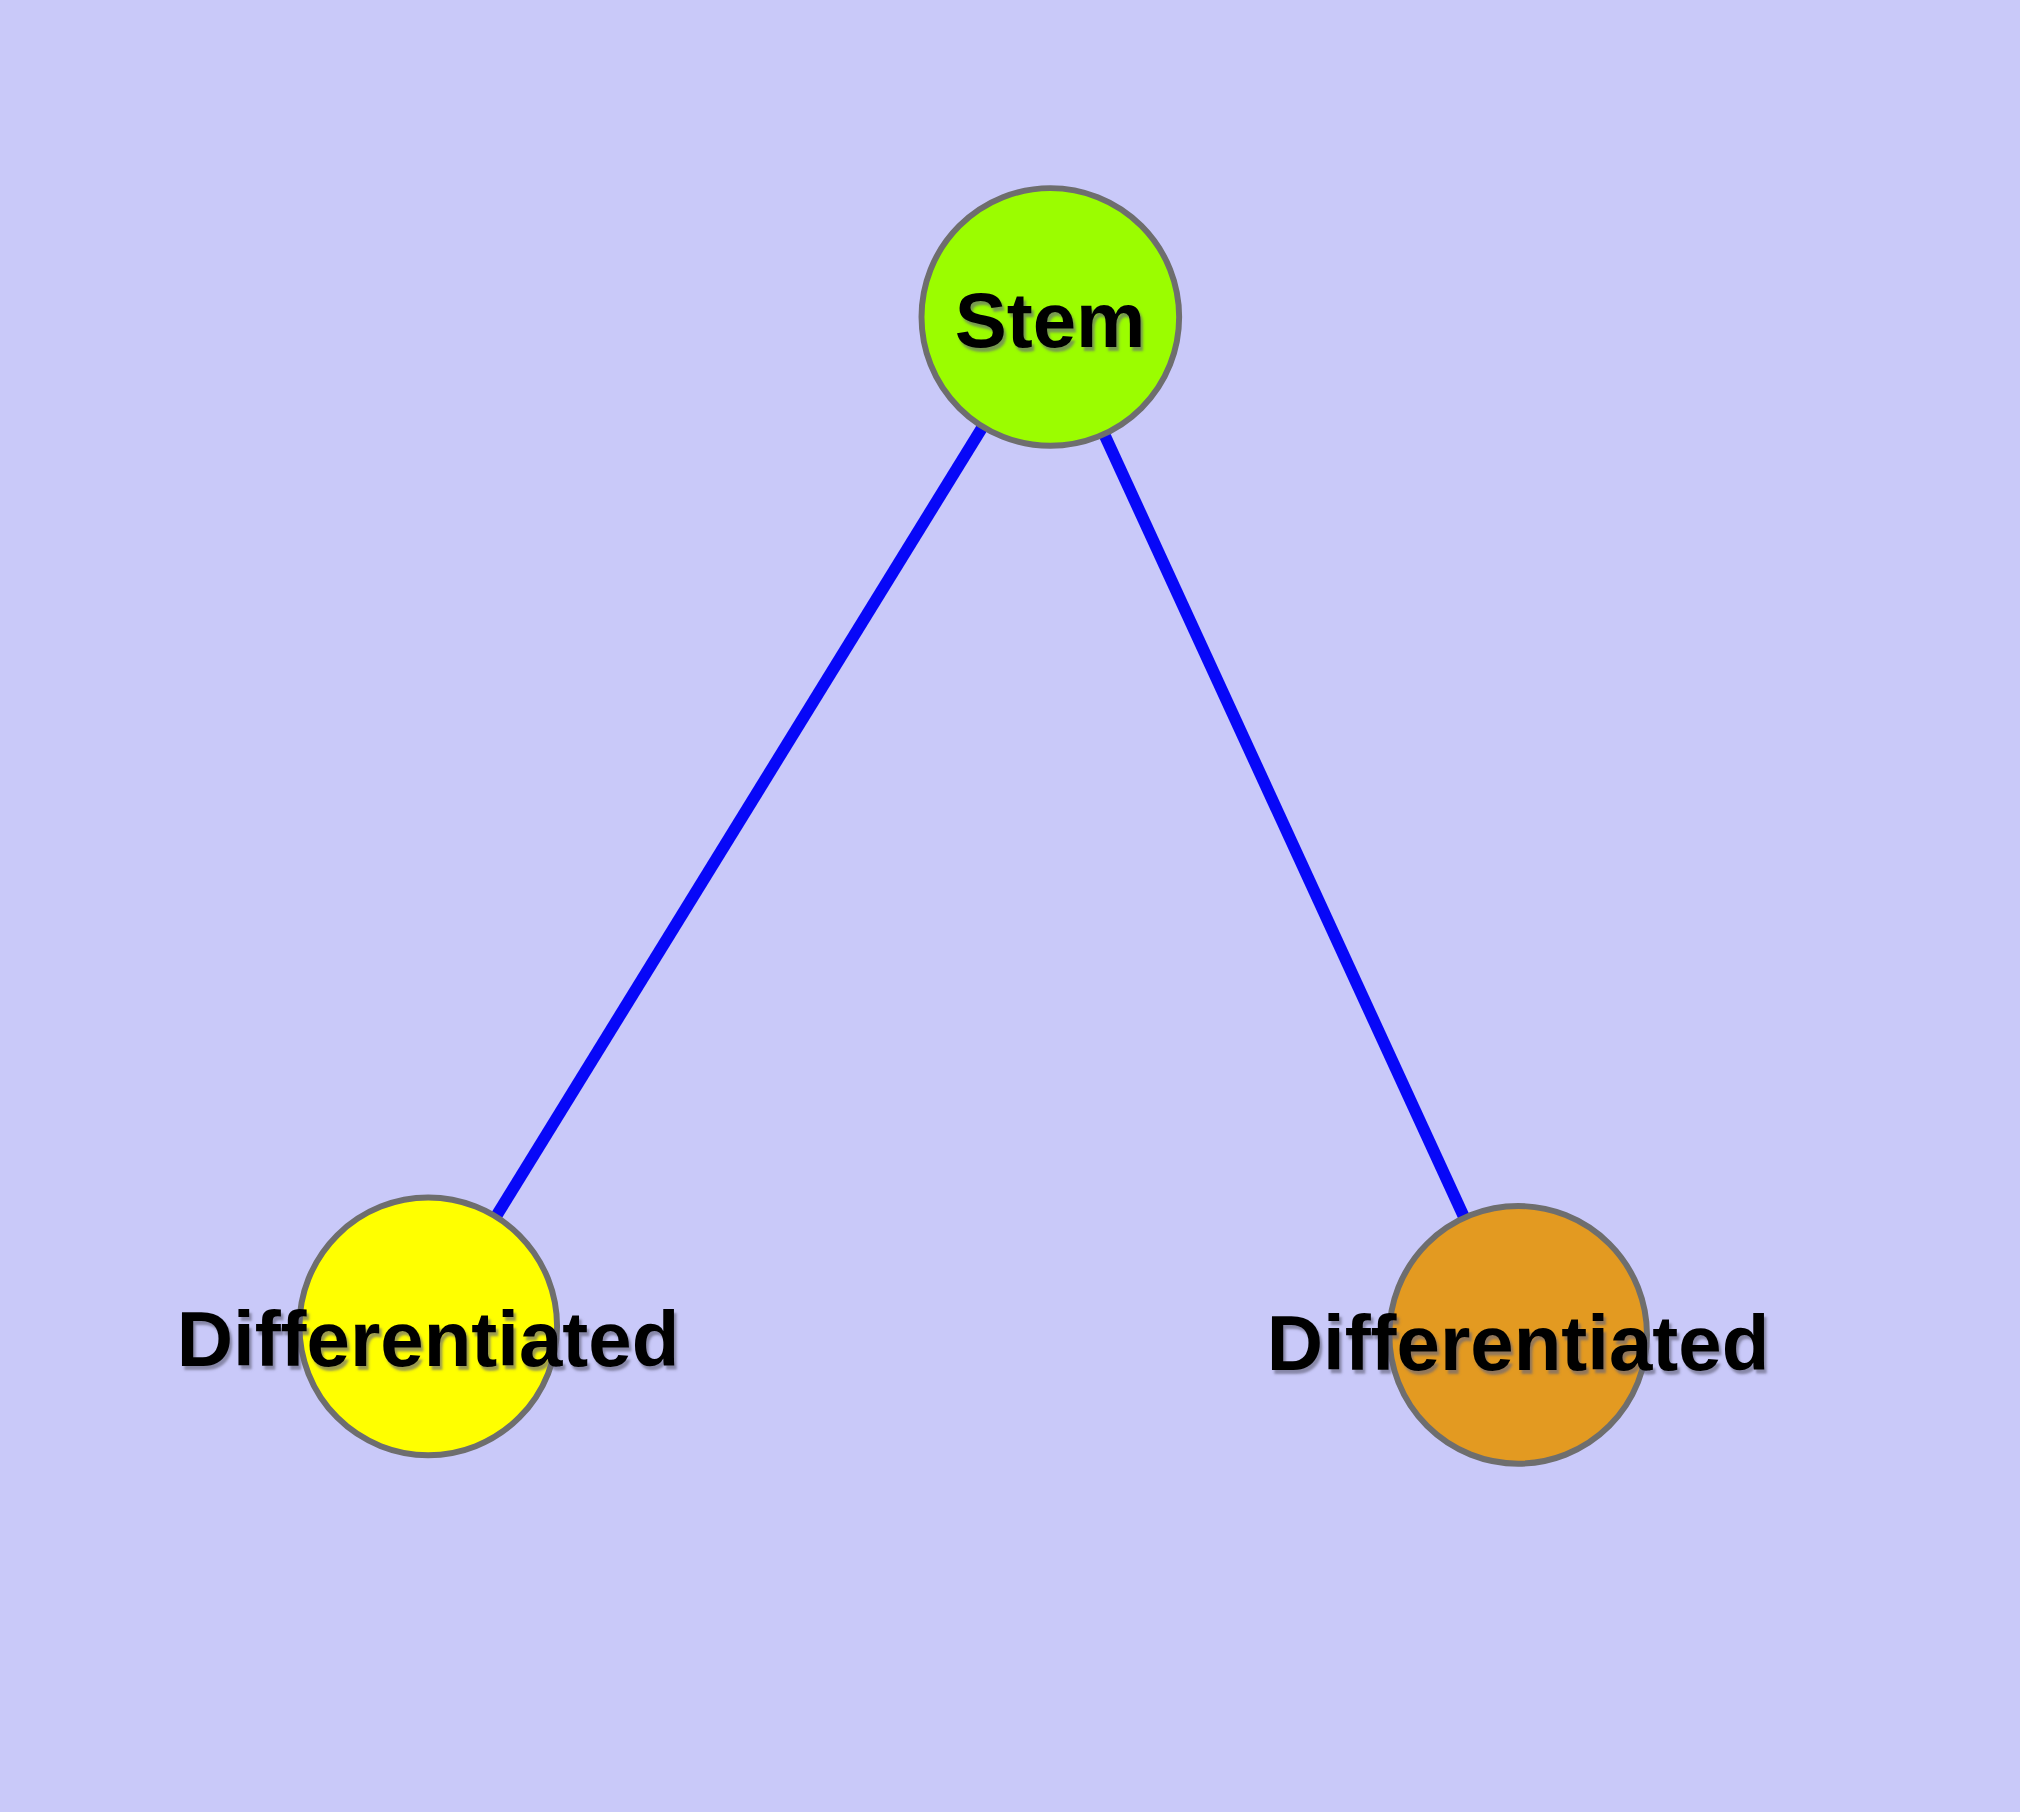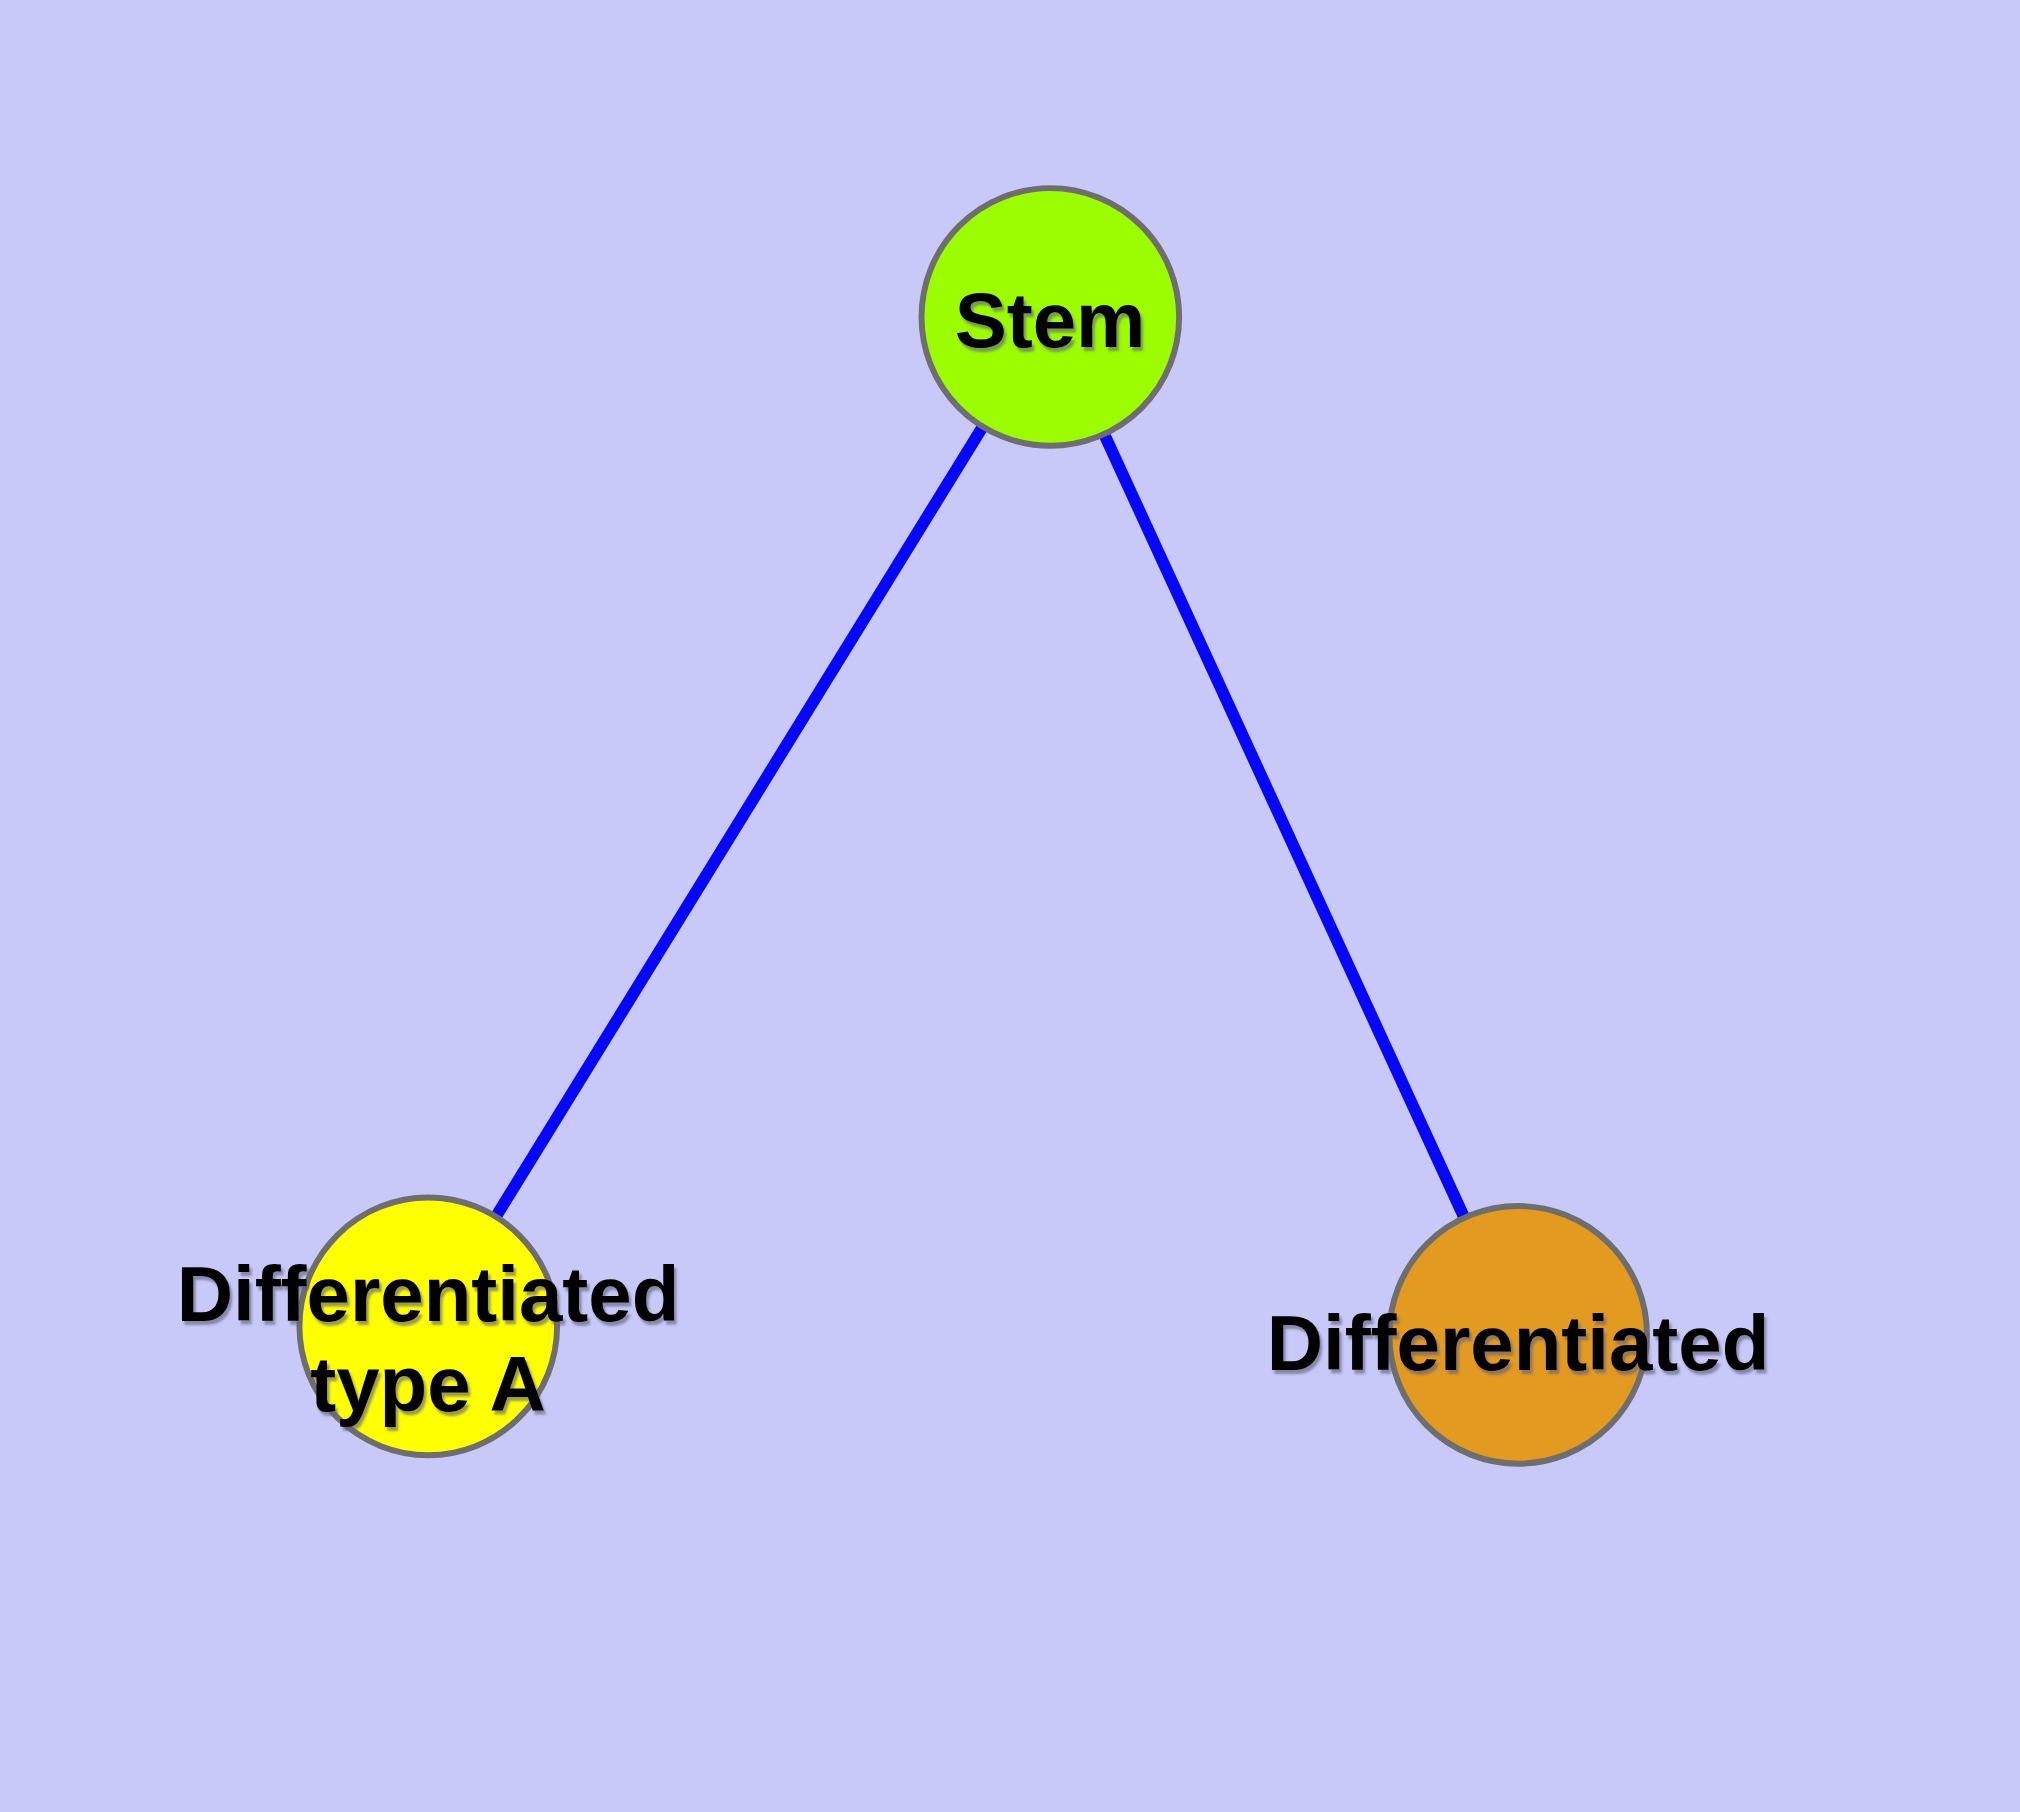--- a/index.html
+++ b/index.html
@@ -30,21 +30,21 @@
   .node-circle {
     stroke-width: 7px;
   }
   .node-label {
     position: absolute;
     transform: translate(-50%, -50%);
     font-weight: bold;
     font-size: 78px;
     line-height: 1.16;
     color: #000000;
-    text-align: center;
+    text-align: right;
     white-space: nowrap;
     text-shadow: 2.5px 4.2px 2.5px rgba(100, 100, 125, 0.65);
   }
 </style>
 </head>
 <body>
 
 <div class="canvas">
 
   <svg class="graph-svg" viewBox="0 0 2384 2138" xmlns="http://www.w3.org/2000/svg">
@@ -53,21 +53,20 @@
 
     <circle class="node-circle" cx="1239" cy="374" r="152" fill="#9BFD00" stroke="#6E6E6E"></circle>
     <circle class="node-circle" cx="505" cy="1565" r="152" fill="#FFFF00" stroke="#6E6E6E"></circle>
     <circle class="node-circle" cx="1791" cy="1575" r="152" fill="#E39A21" stroke="#6E6E6E"></circle>
   </svg>
 
   <div class="node-label" style="left:1050px; top:320px;">Stem</div>
 
   <div class="node-label" style="left:428px; top:1339px;">
     <div>Differentiated</div>
-    <div>type A</div>
   </div>
 
   <div class="node-label" style="left:1518px; top:1343px;">
     <div>Differentiated</div>
   </div>
 
 </div>
 
 
 </body></html>

